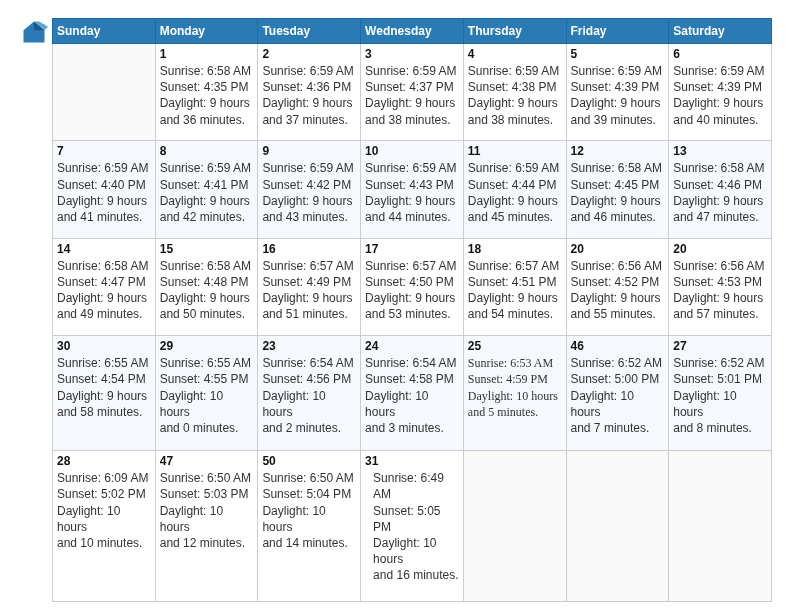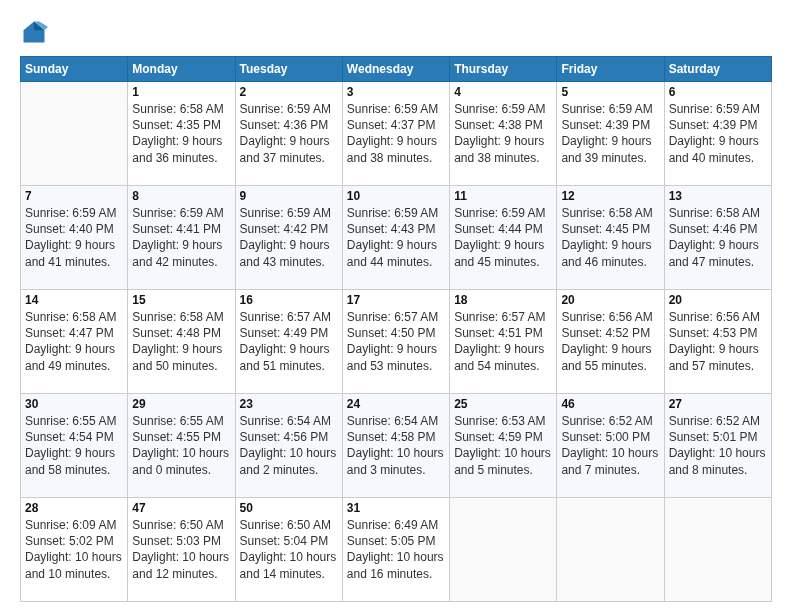--- a/index.html
+++ b/index.html
@@ -8,21 +8,21 @@
       height: 612px;
       font-family: Arial, sans-serif;
       background: #fff;
       overflow: hidden;
     }
     .page {
       width: 792px;
       height: 612px;
       padding: 18px 20px 10px 20px;
       display: flex;
-      flex-direction: column;
+      flex-direction: row;
     }
     .header {
       display: flex;
       justify-content: space-between;
       align-items: flex-start;
       margin-bottom: 10px;
     }
     .logo {
       display: flex;
       align-items: center;
@@ -300,21 +300,21 @@
           </td>
           <td>
             <span class="day-num">24</span>
             <div class="day-info" style="white-space: pre-line;">Sunrise: 6:54 AM
 Sunset: 4:58 PM
 Daylight: 10 hours
 and 3 minutes.</div>
           </td>
           <td>
             <span class="day-num">25</span>
-            <div class="day-info" style="white-space: pre-line;">Sunrise: 6:53 AM
+            <div class="day-info" style="white-space: pre-line; font-family: Liberation Serif, serif;">Sunrise: 6:53 AM
 Sunset: 4:59 PM
 Daylight: 10 hours
 and 5 minutes.</div>
           </td>
           <td>
             <span class="day-num">46</span>
             <div class="day-info" style="white-space: pre-line;">Sunrise: 6:52 AM
 Sunset: 5:00 PM
 Daylight: 10 hours
 and 7 minutes.</div>
@@ -344,21 +344,21 @@
           </td>
           <td>
             <span class="day-num">50</span>
             <div class="day-info" style="white-space: pre-line;">Sunrise: 6:50 AM
 Sunset: 5:04 PM
 Daylight: 10 hours
 and 14 minutes.</div>
           </td>
           <td>
             <span class="day-num">31</span>
-            <div class="day-info" style="white-space: pre-line;">Sunrise: 6:49 AM
+            <div class="day-info" style="white-space: pre-line; margin-left: 8px;">Sunrise: 6:49 AM
 Sunset: 5:05 PM
 Daylight: 10 hours
 and 16 minutes.</div>
           </td>
           <td class="empty-cell"></td>
           <td class="empty-cell"></td>
           <td class="empty-cell"></td>
         </tr>
       </tbody>
   </table>

